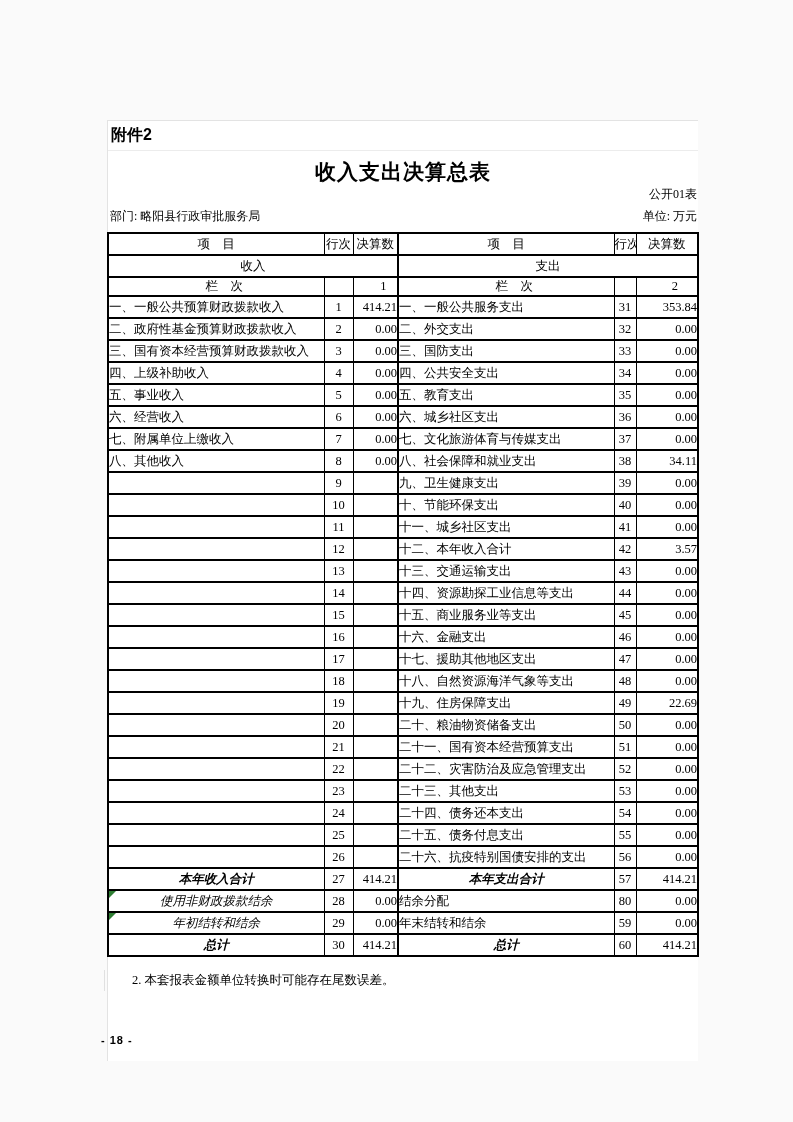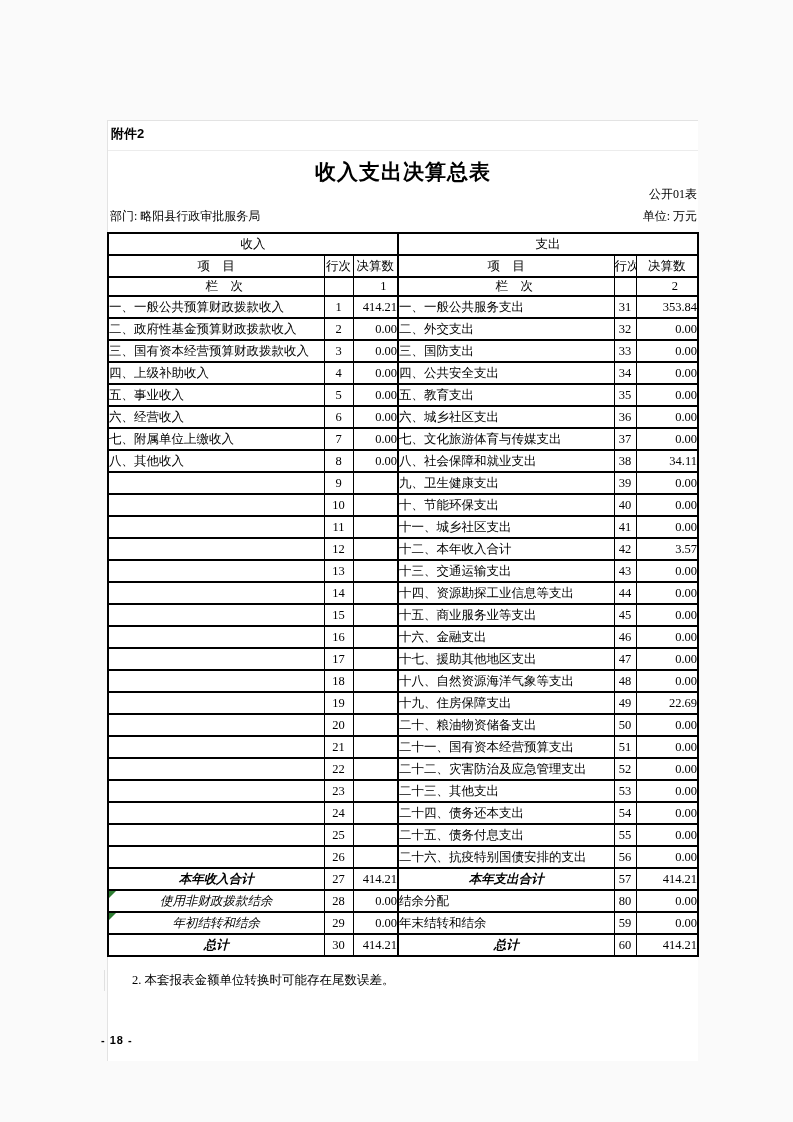--- a/index.html
+++ b/index.html
@@ -19,21 +19,21 @@
     border-top:1px solid #e3e3e3;
     border-left:1px solid #e3e3e3;
   }
   .hairline {
     position:absolute;
     left:0; width:100%; height:1px;
     background:#ececec;
   }
   .attachment {
     position:absolute; left:3px; top:4px;
-    font-size:13px; font-weight:bold;
+    font-size:16px; font-weight:bold;
     font-family:"Liberation Sans","DejaVu Sans",sans-serif;
   }
   .doc-title {
     position:absolute; top:37px; left:0;
     width:100%; text-align:center;
     font-size:21px; font-weight:bold;
     letter-spacing:1px;
   }
   .table-code {
     position:absolute; top:65px; right:1px;
@@ -113,30 +113,30 @@
     <colgroup>
       <col style="width:216px">
         <col style="width:29px">
         <col style="width:45px">
       <col style="width:216px">
         <col style="width:22px">
         <col style="width:62px">
     </colgroup>
     <tbody>
       <tr>
-        <td class="c-sec" colspan="3">收入</td>
-        <td class="c-sec mid" colspan="3">支出</td>
-      </tr>
-      <tr>
         <td class="c-hdr">项　目</td>
         <td class="c-hdr">行次</td>
         <td class="c-hdr">决算数</td>
         <td class="c-hdr mid">项　目</td>
         <td class="c-hdr">行次</td>
         <td class="c-hdr">决算数</td>
+      </tr>
+      <tr>
+        <td class="c-sec" colspan="3">收入</td>
+        <td class="c-sec mid" colspan="3">支出</td>
       </tr>
       <tr class="hdrC">
         <td class="c-hdr">栏　次</td>
         <td></td>
         <td class="c-hdr">1</td>
         <td class="c-hdr mid">栏　次</td>
         <td></td>
         <td class="c-hdr">2</td>
       </tr>
     </tbody>

